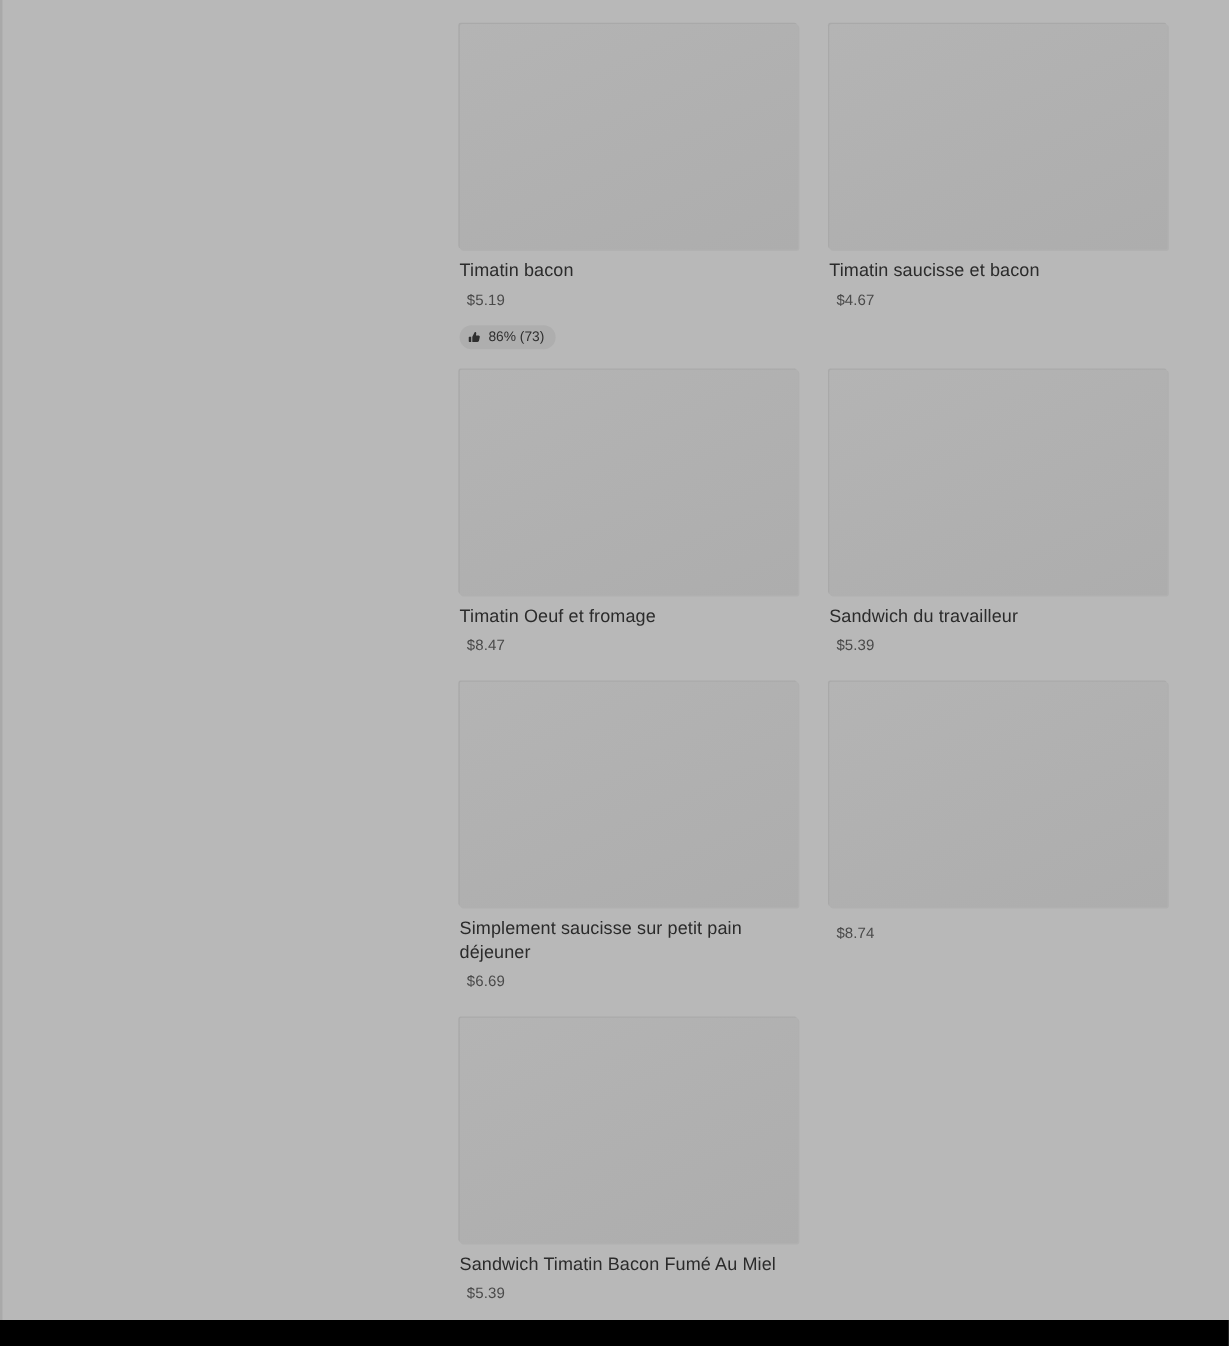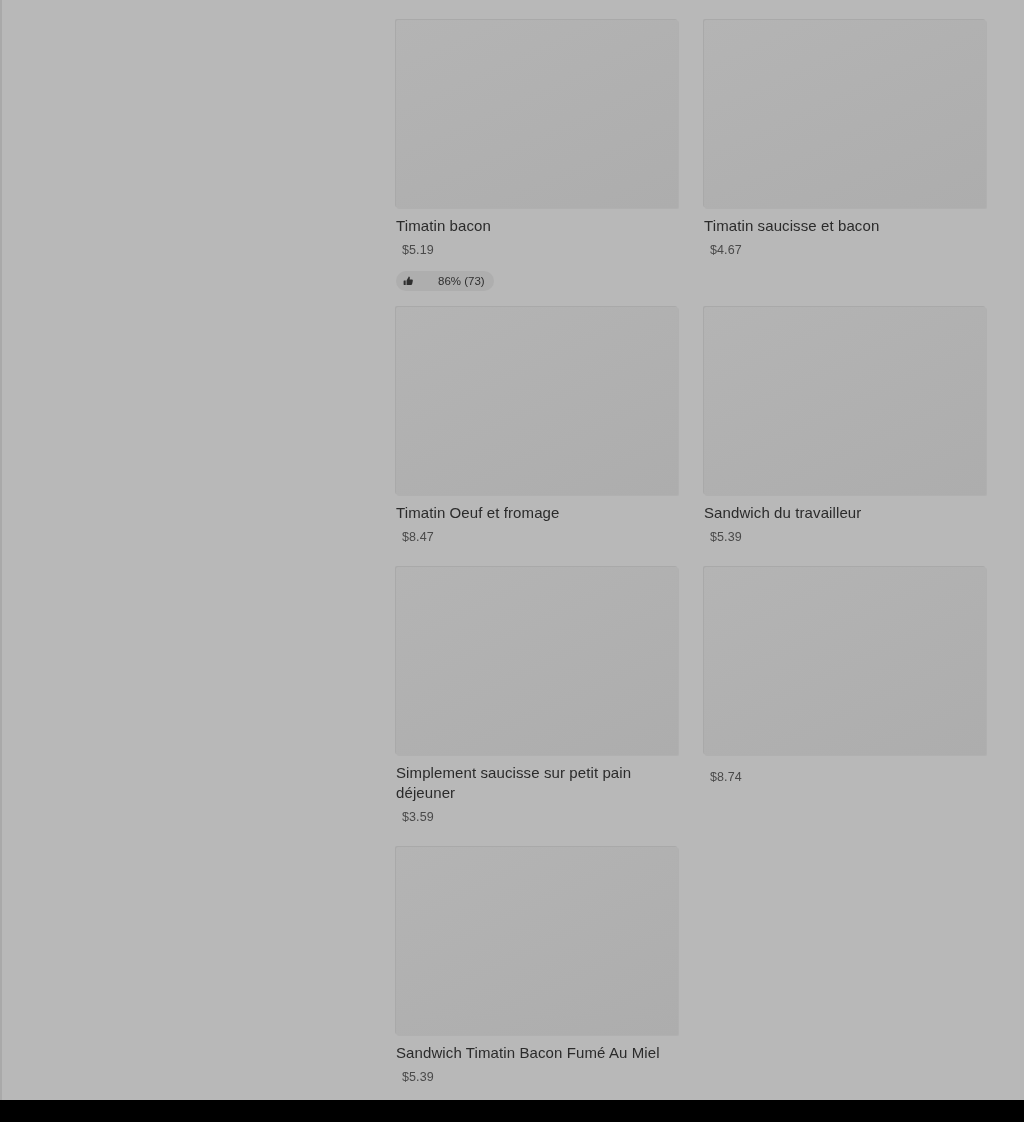--- a/index.html
+++ b/index.html
@@ -33,21 +33,21 @@
   .page {
     position: absolute;
     left: 0; top: 0;
     width: 1024px;
     height: 1100px;
     overflow: hidden;
   }
   
   .grid {
     position: absolute;
-    left: 396px;
+    left: 383px;
     top: 20px;
     width: 590px;
     display: grid;
     grid-template-columns: 282px 282px;
     column-gap: 26px;
     row-gap: 16px;
     align-items: start;
   }
   .card {
     width: 282px;
@@ -81,21 +81,21 @@
   .card-price {
     font-size: 12.5px;
     line-height: 16px;
     color: #4a4a4a;
     margin: 6px;
     letter-spacing: 0.1px;
   }
   .rating-badge {
     display: inline-flex;
     align-items: center;
-    gap: 24px;
+    gap: 6px;
     margin-top: 7px;
     padding: 3px 9px 3px 7px;
     background: #aeaeae;
     border-radius: 11px;
     font-size: 11.5px;
     line-height: 14px;
     color: #2f2f2f;
   }
   .rating-badge .thumb {
     display: inline-block;
@@ -143,21 +143,21 @@
         <div class="card-media"></div>
         <div class="card-body">
           <div class="card-title">Sandwich du travailleur</div>
           <div class="card-price">$5.39</div>
         </div>
       </div>
       <div class="card">
         <div class="card-media"></div>
         <div class="card-body">
           <div class="card-title">Simplement saucisse sur petit pain déjeuner</div>
-          <div class="card-price">$3.59</div>
+          <div class="card-price">$6.69</div>
         </div>
       </div>
       <div class="card">
         <div class="card-media"></div>
         <div class="card-body">
           <div class="card-price">$8.74</div>
         </div>
       </div>
       <div class="card">
         <div class="card-media"></div>

